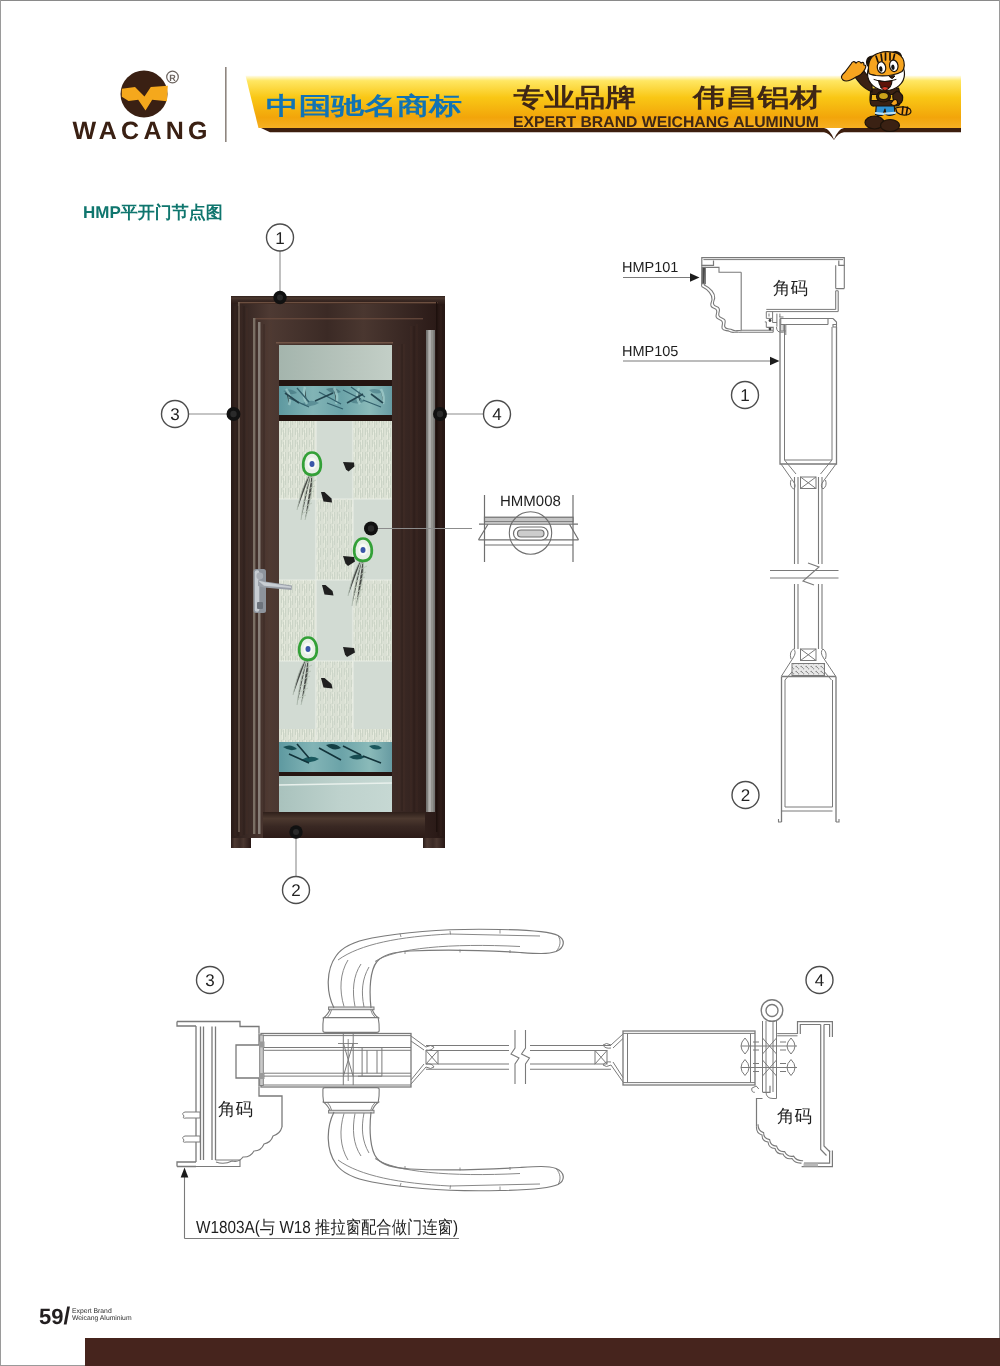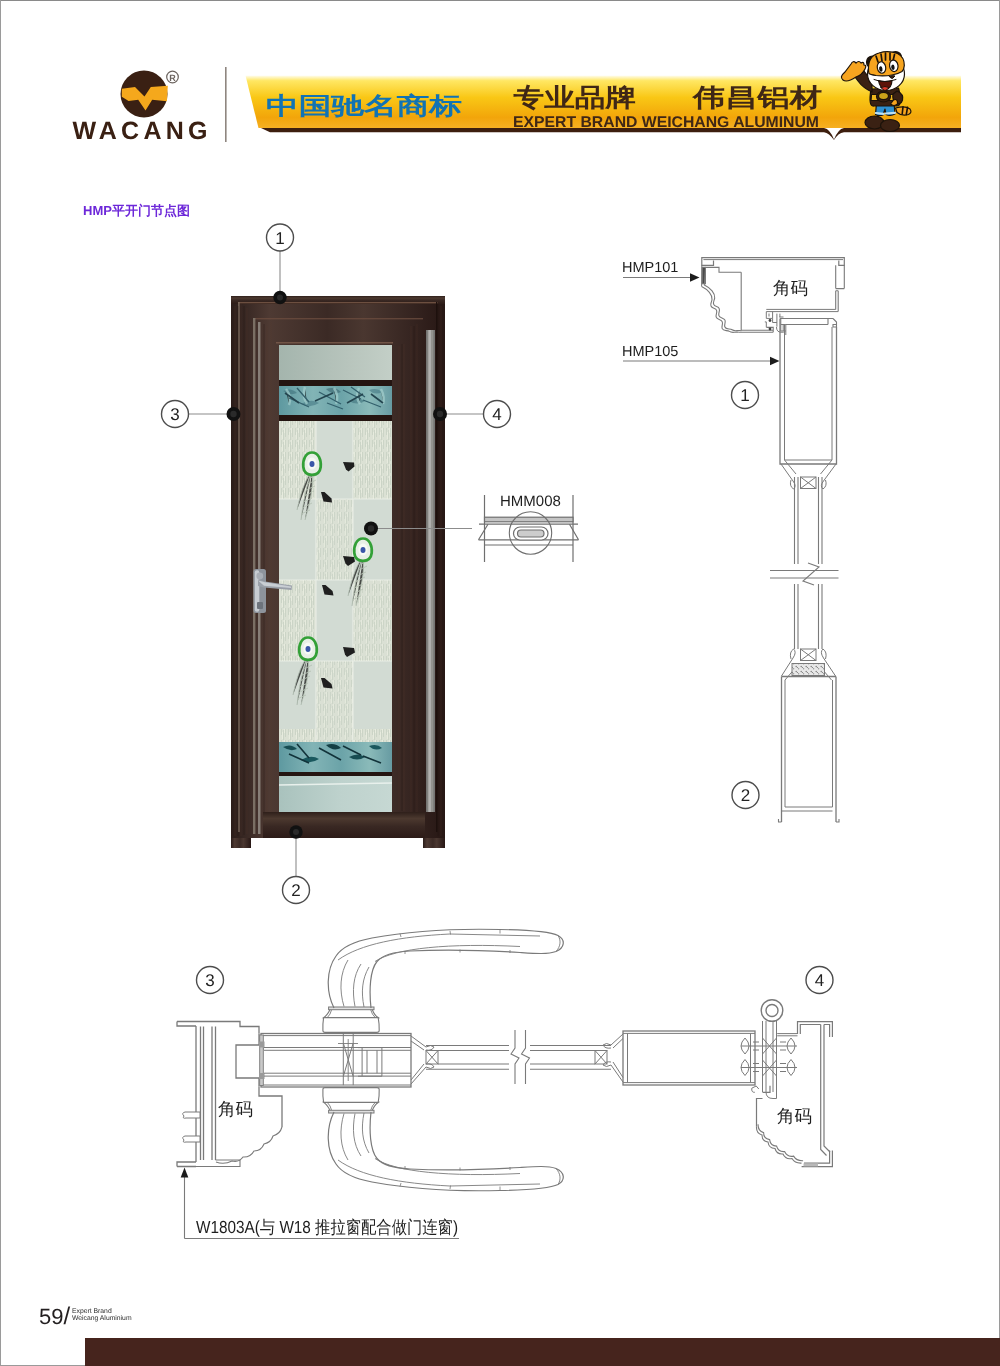--- a/index.html
+++ b/index.html
@@ -82,21 +82,21 @@
     <path d="M889.5,76.5 Q892.5,75 895,76 L892.5,78.5 Q890.5,78.5 889.5,76.5 Z" fill="#3a2113" stroke-width="1"></path>
 
     <path d="M878.5,80.5 Q885,82.5 892,80.5 Q891.5,89 885.5,89.5 Q880,89 878.5,80.5 Z" fill="#5d1408"></path>
     <path d="M881,87.5 Q885,85.5 889,87.5 Q887,90.5 885,90.5 Q883,90.5 881,87.5 Z" fill="#e03a2a" stroke-width="1"></path>
     <path d="M874,79.5 Q879,81.5 884.5,81.5 Q890,81.5 896,79.5" fill="none" stroke-width="1"></path>
   </g>
   <ellipse cx="880.8" cy="69" rx="1.7" ry="2.7" fill="#111" transform="rotate(-10 880.8 69)"></ellipse>
   <ellipse cx="892.9" cy="67.3" rx="1.7" ry="2.7" fill="#111" transform="rotate(-10 892.9 67.3)"></ellipse>
 </svg>
 
-<div class="abs" style="left:83px;top:202px;font-size:13px;font-weight:bold;color:#6d28d9;">HMP平开门节点图</div>
+<div class="abs" style="left:83px;top:202px;font-size:17px;font-weight:bold;color:#0f766e;">HMP平开门节点图</div>
 
 <svg class="abs" style="left:231px;top:296px;" width="214" height="552" viewBox="0 0 214 552">
   <defs>
     <linearGradient id="woodv" x1="0" y1="0" x2="1" y2="0">
       <stop offset="0" stop-color="#2b1d1a"></stop>
         <stop offset="0.18" stop-color="#4e3a33"></stop>
       <stop offset="0.45" stop-color="#3b2a25"></stop>
         <stop offset="0.62" stop-color="#4a3730"></stop>
       <stop offset="0.85" stop-color="#352420"></stop>
         <stop offset="1" stop-color="#271714"></stop>
@@ -471,15 +471,15 @@
   </g>
 </g>
 <text x="218" y="1115" font-size="17.5" fill="#1e1e1e">角码</text>
 <text x="777" y="1122" font-size="17.5" fill="#1e1e1e">角码</text>
 
 <path d="M184.5,1238.5 L459,1238.5 M184.5,1238.5 L184.5,1176" stroke="#7a7a7a" stroke-width="1.1"></path>
 <path d="M180.7,1177.5 L184.5,1167.5 L188.3,1177.5 Z" fill="#1c1c1c"></path>
 <text x="196" y="1233" font-size="17.5" fill="#1e1e1e" textLength="262" lengthAdjust="spacingAndGlyphs">W1803A(与 W18 推拉窗配合做门连窗)</text>
 </svg>
 
-<div class="abs" style="left:39px;top:1303px;font-size:22px;font-weight:normal;color:#231f20;letter-spacing:0px;">59<span style="font-size:24px;">/</span></div>
+<div class="abs" style="left:39px;top:1303px;font-size:22px;font-weight:bold;color:#231f20;letter-spacing:0px;">59<span style="font-size:24px;">/</span></div>
 <div class="abs" style="left:72px;top:1307.5px;font-size:6.8px;color:#2c2c2c;line-height:7px;">Expert Brand<br>Weicang Aluminium</div>
 <div class="abs" style="left:85px;top:1338px;width:915px;height:28px;background:#46241d;"></div>
 
 </body></html>

